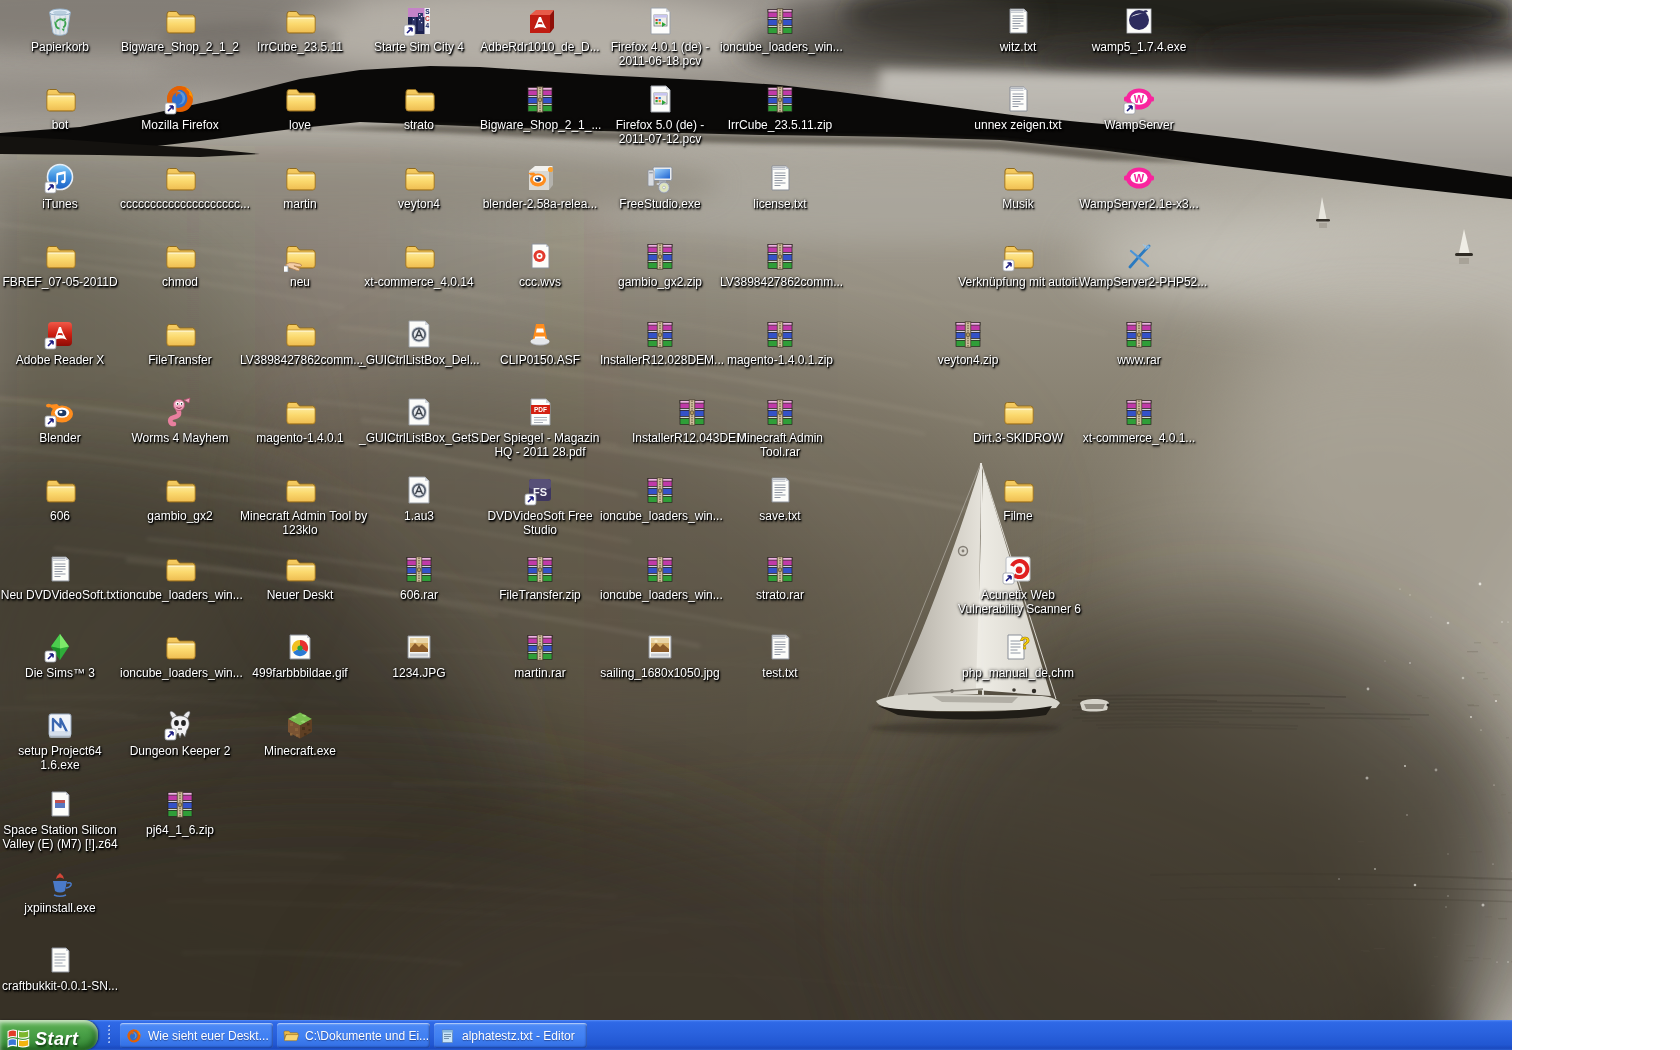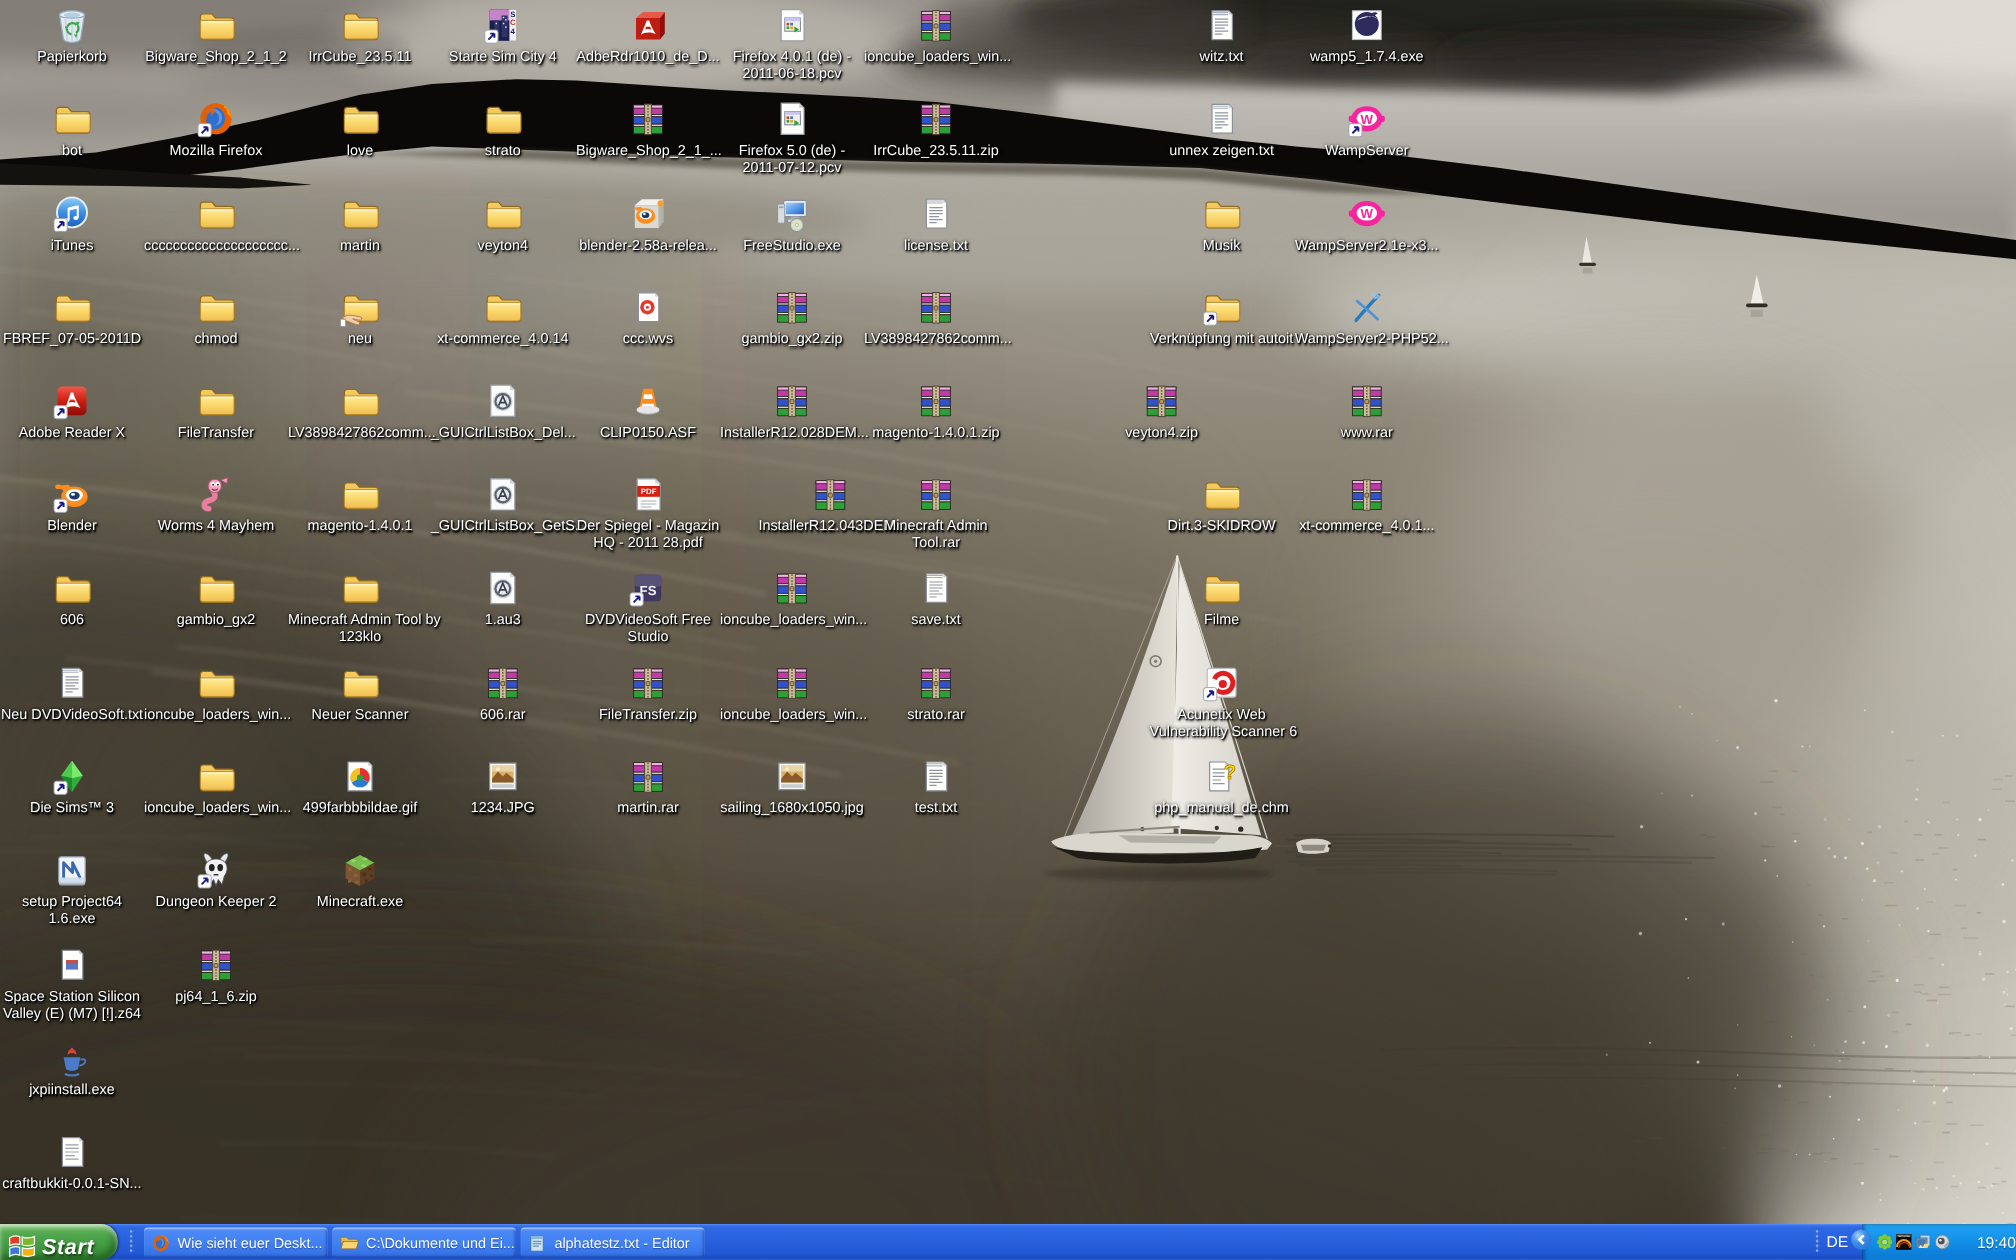--- a/index.html
+++ b/index.html
@@ -1,16 +1,16 @@
 <!DOCTYPE html>
 <html><head><meta charset="utf-8"><title>Desktop</title>
 <style>
 *{margin:0;padding:0;box-sizing:border-box}
 html,body{width:1680px;height:1050px;overflow:hidden;font-family:"Liberation Sans",sans-serif}
-#stage{position:relative;width:1680px;height:1050px;overflow:hidden;background:#d946ef}
+#stage{position:relative;width:1512px;height:1050px;overflow:hidden;background:#ef4444}
 #wp{position:absolute;left:0;top:0}
 .ic{position:absolute;width:120px;text-align:center}
 .ic .ii{display:block;margin:0 auto}
 .ic .lb{margin-top:3px;font-size:12px;line-height:14px;color:#fff;text-shadow:1px 1px 1px #000,0 0 3px rgba(0,0,0,0.9),1px 2px 2px rgba(0,0,0,0.85)}
 .ll{white-space:nowrap}
 #taskbar{position:absolute;left:0;top:1020px;width:1680px;height:30px;background:linear-gradient(#5a8ef8 0%,#3b74ec 4%,#2e68e6 9%,#2a62de 42%,#2157d2 82%,#1b4ac0 94%,#2a5fd0 100%)}
 #startbtn{position:absolute;left:0;top:0;height:30px;width:98px;display:flex;align-items:flex-end;border-radius:0 14px 14px 0;background:linear-gradient(#8cc878 0%,#5cb054 10%,#49a047 45%,#3b903b 82%,#348434 100%);box-shadow:inset 0 3px 4px rgba(255,255,255,0.6),inset -4px -3px 6px rgba(10,60,10,0.5),1px 0 2px rgba(0,0,20,0.5)}
 #startbtn span{color:#fff;font-size:18px;font-weight:bold;font-style:italic;text-shadow:1px 2px 2px rgba(10,40,10,0.8);letter-spacing:0.5px}
 .qlhandle{position:absolute;top:5px;height:20px;width:3px;background-image:radial-gradient(circle at 1.2px 1.2px,#a8c4fa 0.8px,#2a54c0 1.2px,transparent 1.5px);background-size:3px 4px;opacity:0.9}
 .tbtn{position:absolute;top:3px;height:25px;border-radius:3px;display:flex;align-items:center;padding-left:6px;background:linear-gradient(#6ba0fa 0%,#4b88f5 12%,#4080f2 55%,#3572e6 90%,#2f6adc 100%);box-shadow:inset 0 1px 1px rgba(255,255,255,0.5),inset -1px -1px 2px rgba(10,30,100,0.55)}
@@ -1059,21 +1059,21 @@
 <div class="ic" style="left:240px;top:474px">
       <svg class="ii" width="32" height="32" viewBox="0 0 32 32">
         <use href="#s-folder"></use>
       </svg>
       <div class="lb"><span class="ll">Minecraft Admin Tool by</span><br><span class="ll">123klo</span></div>
     </div>
 <div class="ic" style="left:240px;top:553px">
       <svg class="ii" width="32" height="32" viewBox="0 0 32 32">
         <use href="#s-folder"></use>
       </svg>
-      <div class="lb"><span class="ll">Neuer Scanner</span></div>
+      <div class="lb"><span class="ll">Neuer Deskt</span></div>
     </div>
 <div class="ic" style="left:240px;top:631px">
       <svg class="ii" width="32" height="32" viewBox="0 0 32 32">
         <use href="#s-gif"></use>
       </svg>
       <div class="lb"><span class="ll">499farbbbildae.gif</span></div>
     </div>
 <div class="ic" style="left:240px;top:709px">
       <svg class="ii" width="32" height="32" viewBox="0 0 32 32">
         <use href="#s-mc"></use>

